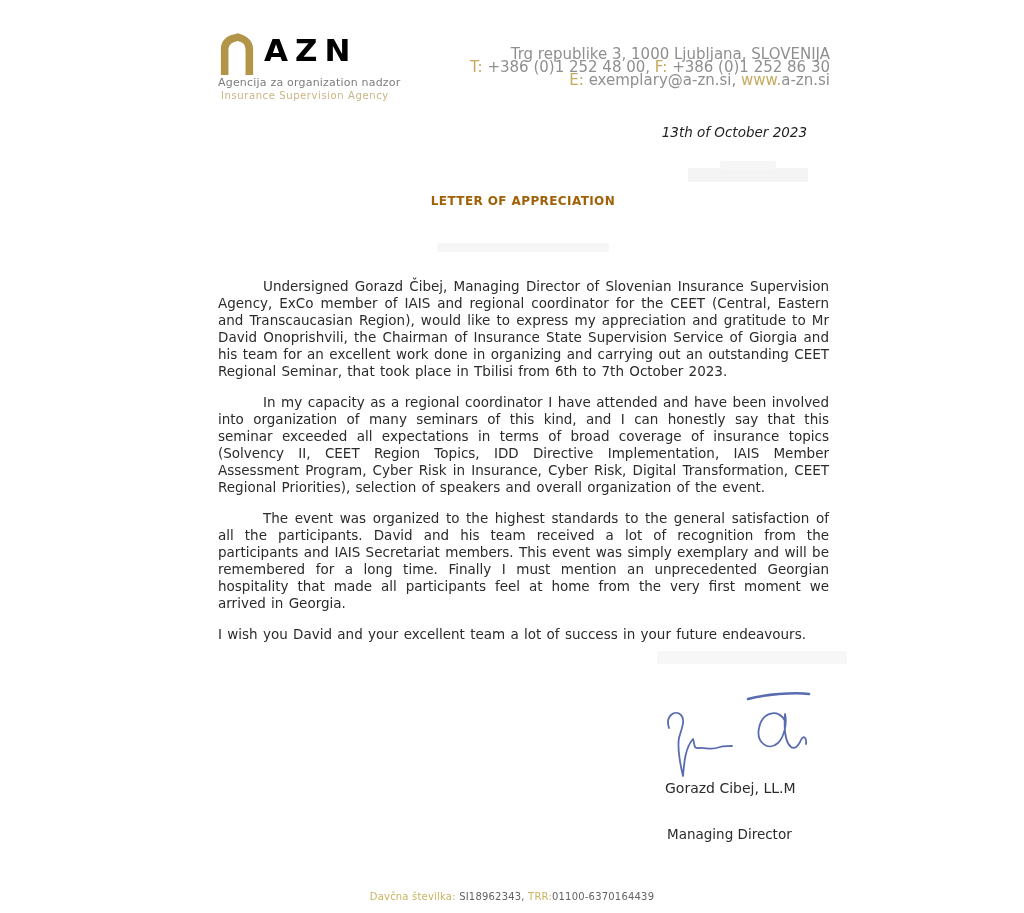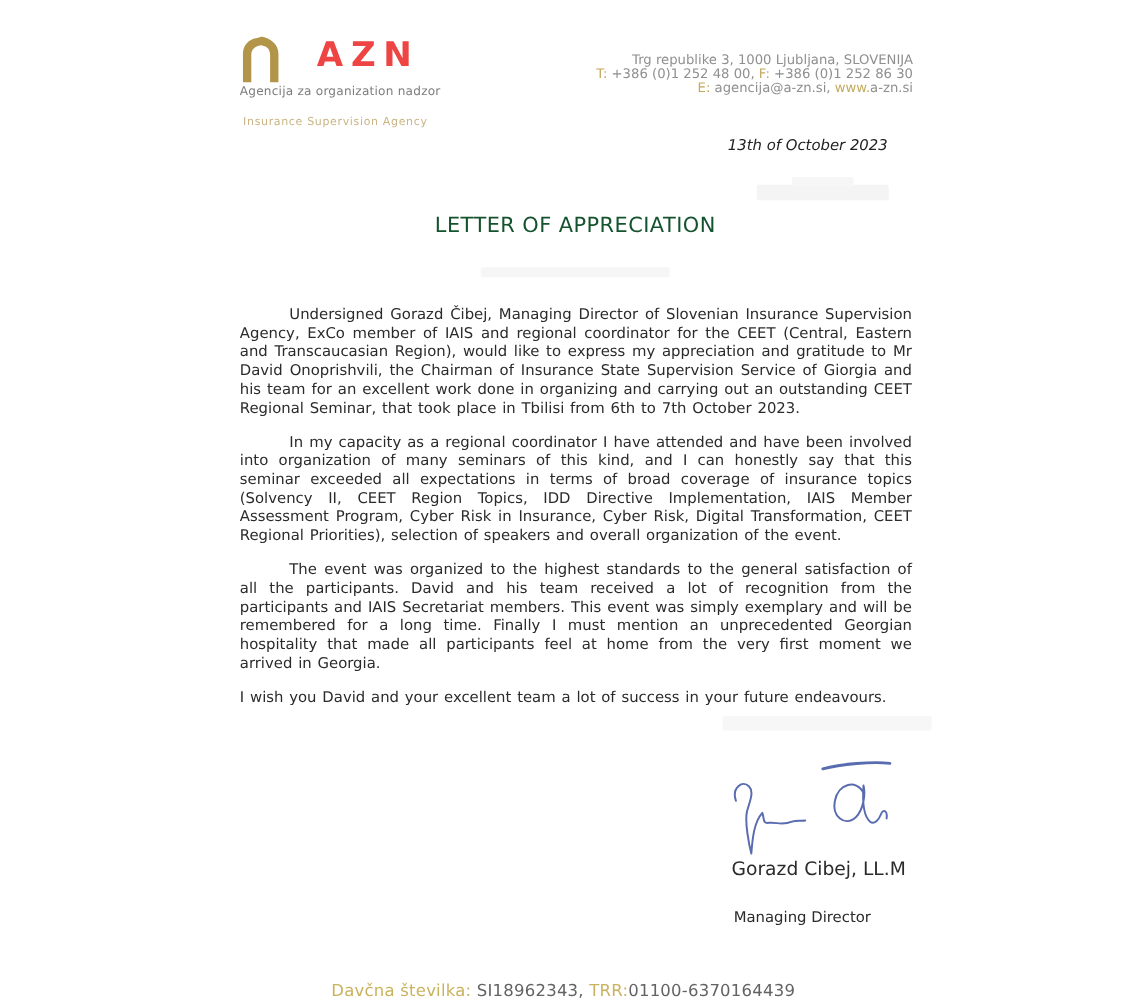--- a/index.html
+++ b/index.html
@@ -12,41 +12,41 @@
     font-family: "DejaVu Sans", "Liberation Sans", sans-serif;
     color: #2b2b2b;
     overflow: hidden;
   }
 
   
   .logo-block { position: absolute; left: 218px; top: 33px; }
   .logo-row { display: flex; align-items: flex-start; }
   .logo-arch { width: 38px; height: 42px; margin-right: 8px; }
   .logo-acronym {
-    font-size: 31px; font-weight: bold; color: #ef4444;
-    letter-spacing: 7px; line-height: 34px; margin-left: 24px;
+    font-size: 31px; font-weight: bold; color: #000000;
+    letter-spacing: 7px; line-height: 34px;
   }
   .logo-sub1 { font-size: 11px; color: #7d7d7d; margin-top: 1px; letter-spacing: 0.2px; }
-  .logo-sub2 { font-size: 10px; color: #c9b584; margin-top: 17px; margin-left: 3px; letter-spacing: 0.6px; }
+  .logo-sub2 { font-size: 10px; color: #c9b584; margin-top: 1px; margin-left: 3px; letter-spacing: 0.6px; }
 
   .contact-block {
     position: absolute; right: 194px; top: 48px;
-    text-align: right; font-size: 12px; line-height: 13px; color: #8f8f8f;
+    text-align: right; font-size: 15px; line-height: 13px; color: #8f8f8f;
   }
   .gold { color: #c5a95e; }
 
   
   .date-line {
     position: absolute; right: 217px; top: 124px;
     font-size: 13.5px; color: #222222; font-style: italic;
   }
   .letter-title {
     position: absolute; left: 218px; top: 194px; width: 610px;
-    text-align: center; font-size: 19px; font-weight: normal;
-    color: #14532d; letter-spacing: 0.4px;
+    text-align: center; font-size: 12px; font-weight: bold;
+    color: #a16207; letter-spacing: 0.4px;
   }
 
   
   .smudge { position: absolute; background: #f4f4f4; border-radius: 2px; }
   .smudge-a1 { left: 688px; top: 168px; width: 120px; height: 14px; }
   .smudge-a2 { left: 720px; top: 161px; width: 56px; height: 9px; background:#f6f6f6; }
   .smudge-b  { left: 437px; top: 243px; width: 172px; height: 9px; background:#f6f6f6; }
   .smudge-c  { left: 657px; top: 651px; width: 190px; height: 13px; background:#f7f7f7; }
 
   
@@ -55,27 +55,27 @@
   }
   .para {
     font-size: 13.5px; line-height: 17px; text-align: justify;
     color: #2b2b2b; margin-bottom: 14px;
     word-spacing: 1px;
   }
   .para.indent { text-indent: 45px; }
 
   
   .signature-svg { position: absolute; left: 648px; top: 684px; width: 175px; height: 100px; }
-  .sig-name { position: absolute; left: 665px; top: 780px; font-size: 17px; color: #2b2b2b; }
+  .sig-name { position: absolute; left: 665px; top: 780px; font-size: 14px; color: #2b2b2b; }
   .sig-role { position: absolute; left: 667px; top: 810px; font-size: 13.5px; color: #2b2b2b; margin-top: 16px; }
 
   
   .footer-line {
     position: absolute; left: 0; top: 891px; width: 1024px;
-    text-align: center; font-size: 15px; color: #636363; letter-spacing: 0.2px;
+    text-align: center; font-size: 10px; color: #636363; letter-spacing: 0.2px;
   }
   .footer-line .gold { color: #c9b35f; }
 </style>
 </head>
 <body>
 
 <div class="page">
 
   <div class="logo-block">
     <div class="logo-row">
@@ -84,21 +84,21 @@
       </svg>
       <div class="logo-acronym">AZN</div>
     </div>
     <div class="logo-sub1">Agencija za organization nadzor</div>
     <div class="logo-sub2">Insurance Supervision Agency</div>
   </div>
 
   <div class="contact-block">
     <div><span>Trg republike 3, 1000 Ljubljana, SLOVENIJA</span></div>
     <div><span class="gold">T:</span><span> +386 (0)1 252 48 00, </span><span class="gold">F:</span><span> +386 (0)1 252 86 30</span></div>
-    <div><span class="gold">E:</span><span> agencija@a-zn.si, </span><span class="gold">www.</span><span>a-zn.si</span></div>
+    <div><span class="gold">E:</span><span> exemplary@a-zn.si, </span><span class="gold">www.</span><span>a-zn.si</span></div>
   </div>
 
   <div class="date-line">13th of October 2023</div>
 
   <div class="smudge smudge-a1"></div>
   <div class="smudge smudge-a2"></div>
   <div class="smudge smudge-b"></div>
   <div class="smudge smudge-c"></div>
 
   <div class="letter-title">LETTER OF APPRECIATION</div>

